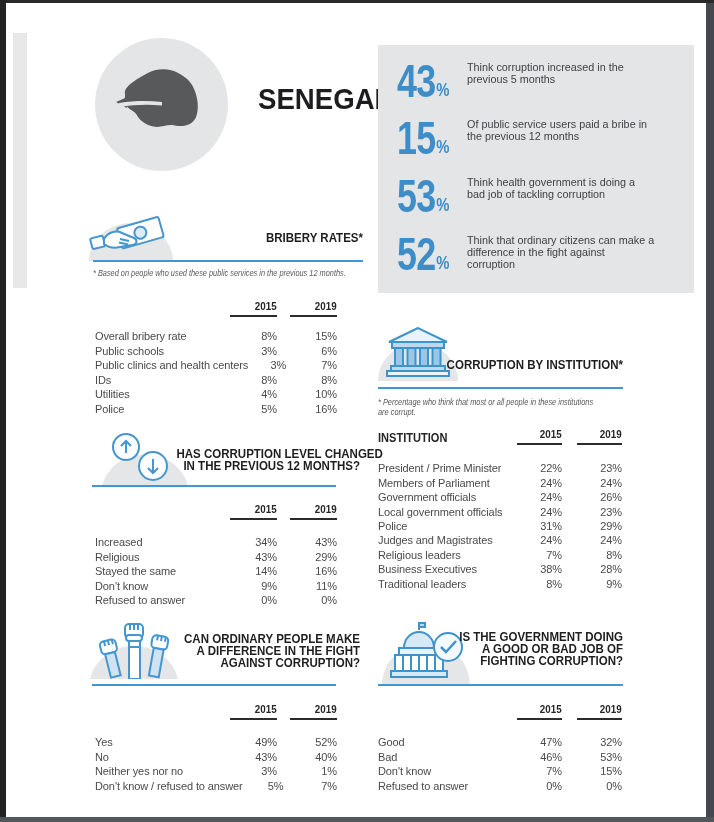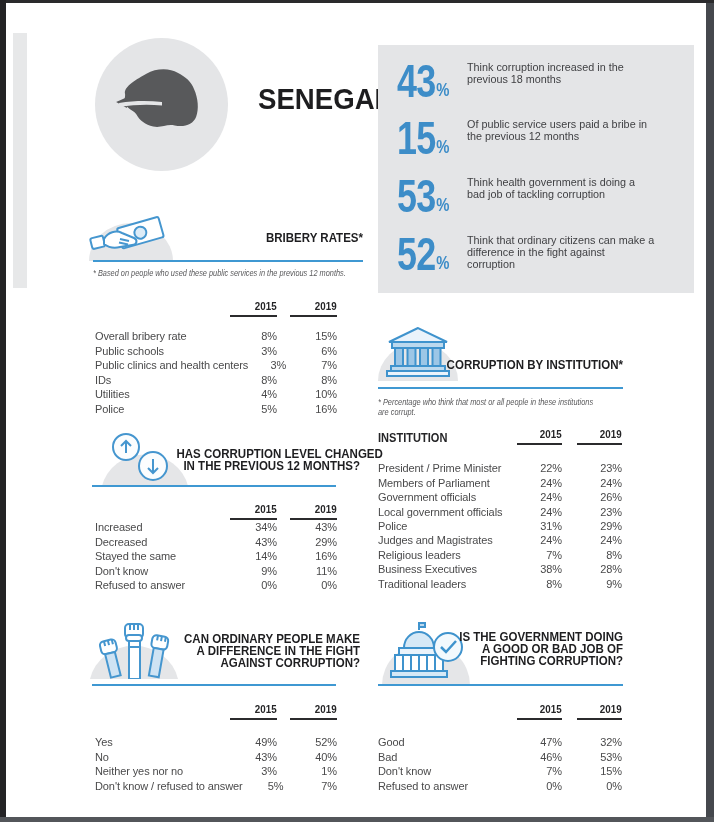--- a/index.html
+++ b/index.html
@@ -60,21 +60,21 @@
         <path fill="#e4e5e7" d="M6,39 C22,36.5 36,36.5 50,38 L50,41.5 C36,40 22,40.5 6,43 Z"></path>
       </svg>
     </div>
     <div class="abs country">SENEGAL</div>
 
     <div class="abs statbox">
       <div class="statnum" style="top:19px;">
           <span class="v">43</span>
           <span class="u">%</span>
         </div>
-      <div class="statdesc" style="top:17px;">Think corruption increased in the previous 18 months</div>
+      <div class="statdesc" style="top:17px;">Think corruption increased in the previous 5 months</div>
       <div class="statnum" style="top:76px;">
           <span class="v">15</span>
           <span class="u">%</span>
         </div>
       <div class="statdesc" style="top:74px;">Of public service users paid a bribe in the previous 12 months</div>
       <div class="statnum" style="top:134px;">
           <span class="v">53</span>
           <span class="u">%</span>
         </div>
       <div class="statdesc" style="top:132px;">Think health government is doing a bad job of tackling corruption</div>
@@ -153,28 +153,28 @@
       <div>IN THE PREVIOUS 12 MONTHS?</div>
     </div>
     <div class="abs bluebar" style="left:86px;top:482px;width:244px;"></div>
 
     <div class="tbl" style="left:89px;top:500px;">
       <div class="thead">
         <span class="hlab"></span>
         <span class="hcol"><span class="cnum">2015</span></span>
         <span class="hcol"><span class="cnum">2019</span></span>
       </div>
-      <div style="">
+      <div style="margin-top:15px;">
         <div class="trow">
             <span class="tlab">Increased</span>
             <span class="tval">34%</span>
             <span class="tval">43%</span>
           </div>
         <div class="trow">
-            <span class="tlab">Decreased</span>
+            <span class="tlab">Religious</span>
             <span class="tval">43%</span>
             <span class="tval">29%</span>
           </div>
         <div class="trow">
             <span class="tlab">Stayed the same</span>
             <span class="tval">14%</span>
             <span class="tval">16%</span>
           </div>
         <div class="trow">
             <span class="tlab">Don't know</span>

